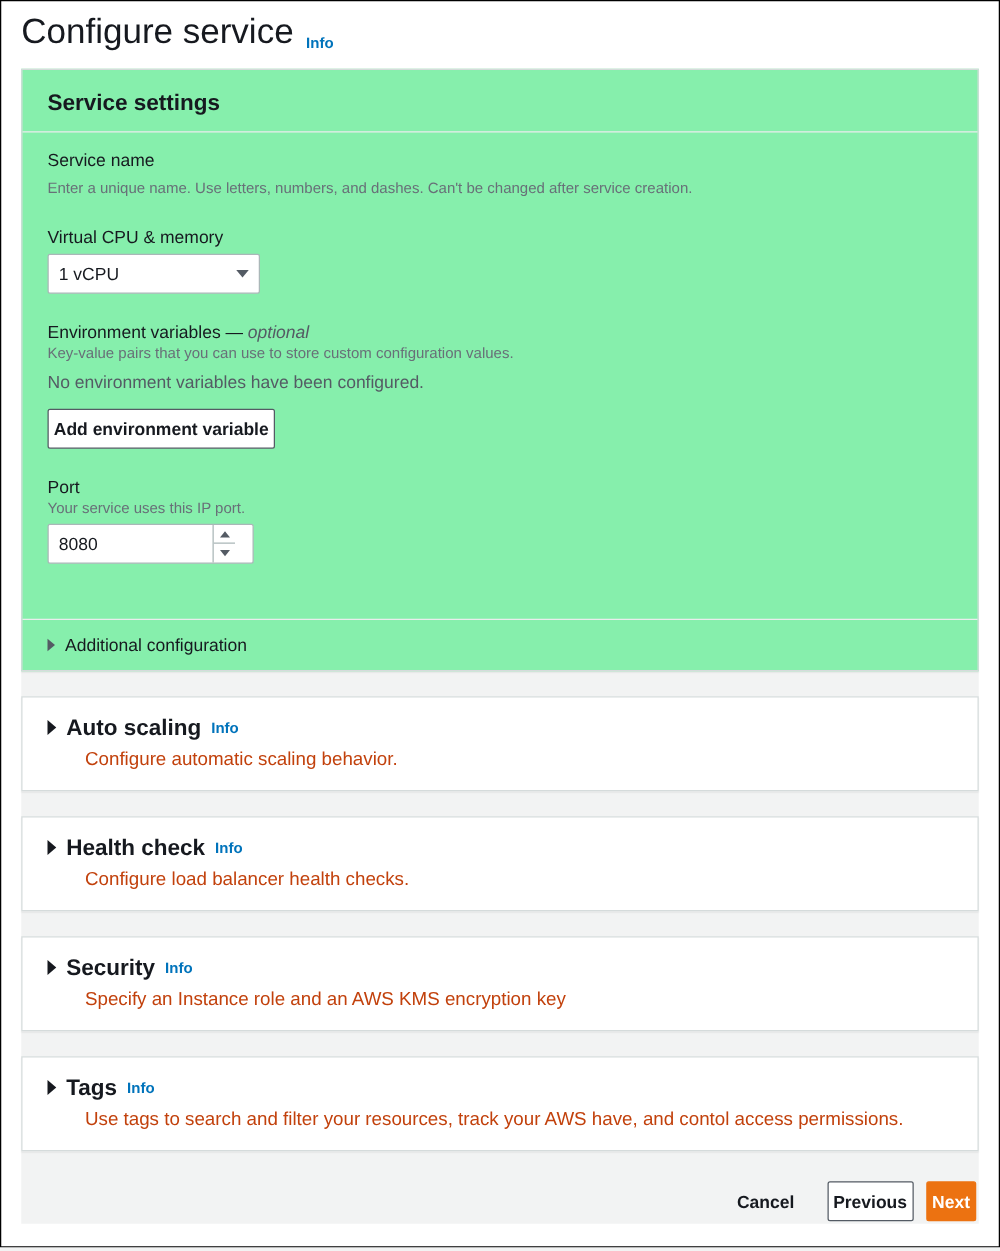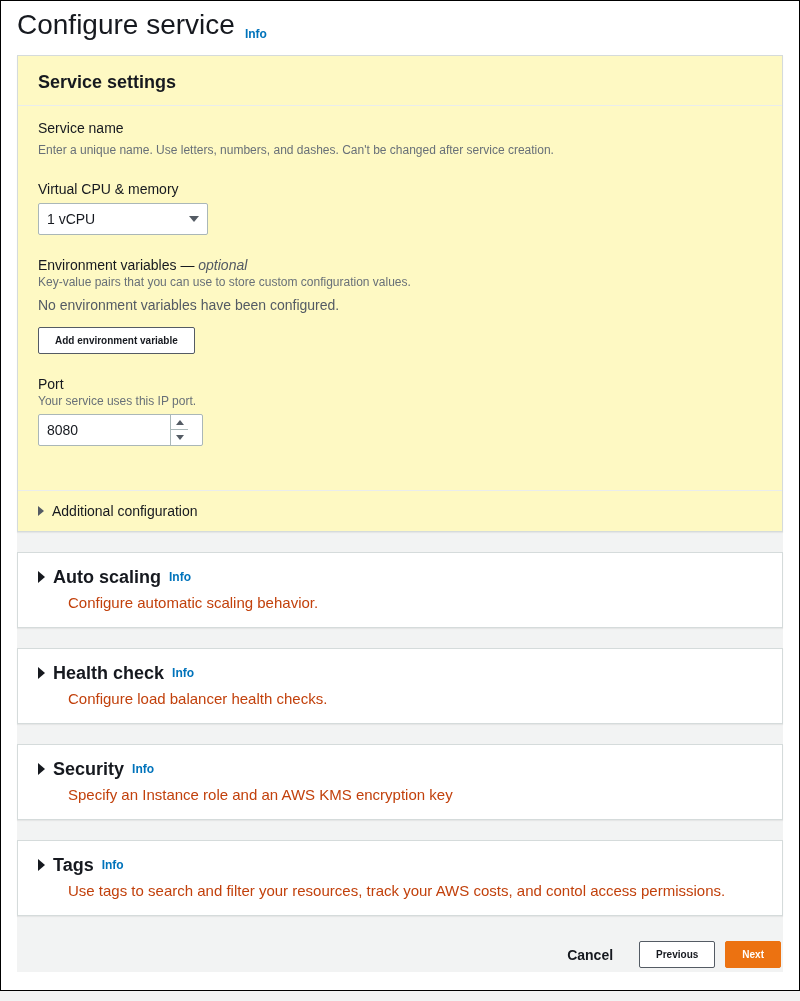--- a/index.html
+++ b/index.html
@@ -26,21 +26,21 @@
     padding: 2px 0 6px 0;
     background: #fff;
   }
   .info-link {
     color: #0073bb;
     font-size: 12px;
     font-weight: 700;
     cursor: pointer;
   }
   .panel {
-    background: #fef9c3;
+    background: #86efac;
     border: 1px solid #d5dbdb;
     box-shadow: 0 1px 1px rgba(0,0,0,.05);
     margin-bottom: 20px;
   }
   .panel-header {
     padding: 16px 20px 12px 20px;
     border-bottom: 1px solid #eaeded;
   }
   .panel-header h2 {
     font-size: 18px;
@@ -102,22 +102,22 @@
   .env-empty {
     color: #545b64;
     font-size: 14px;
     margin: 8px 0 14px 0;
   }
   .btn {
     border: 1px solid #545b64;
     background: #fff;
     color: #16191f;
     border-radius: 2px;
-    padding: 7px 16px;
-    font-size: 10px;
+    padding: 7px 4px;
+    font-size: 14px;
     font-weight: 700;
     cursor: pointer;
   }
   .btn-plain {
     border: none;
     background: transparent;
     color: #16191f;
     font-weight: 700;
     padding: 7px 16px;
     cursor: pointer;
@@ -289,21 +289,21 @@
       </div>
       <div class="collapsed-desc">Specify an Instance role and an AWS KMS encryption key</div>
     </div>
 
     <div class="collapsed-panel">
       <div class="collapsed-title-row">
         <span class="tri-right"></span>
         <span class="collapsed-title">Tags</span>
         <span class="info-link">Info</span>
       </div>
-      <div class="collapsed-desc">Use tags to search and filter your resources, track your AWS costs, and contol access permissions.</div>
+      <div class="collapsed-desc">Use tags to search and filter your resources, track your AWS have, and contol access permissions.</div>
     </div>
 
     <div class="footer-btns">
       <button class="btn-plain">Cancel</button>
       <button class="btn">Previous</button>
       <button class="btn btn-primary">Next</button>
     </div>
 
   </div>
 </div>

